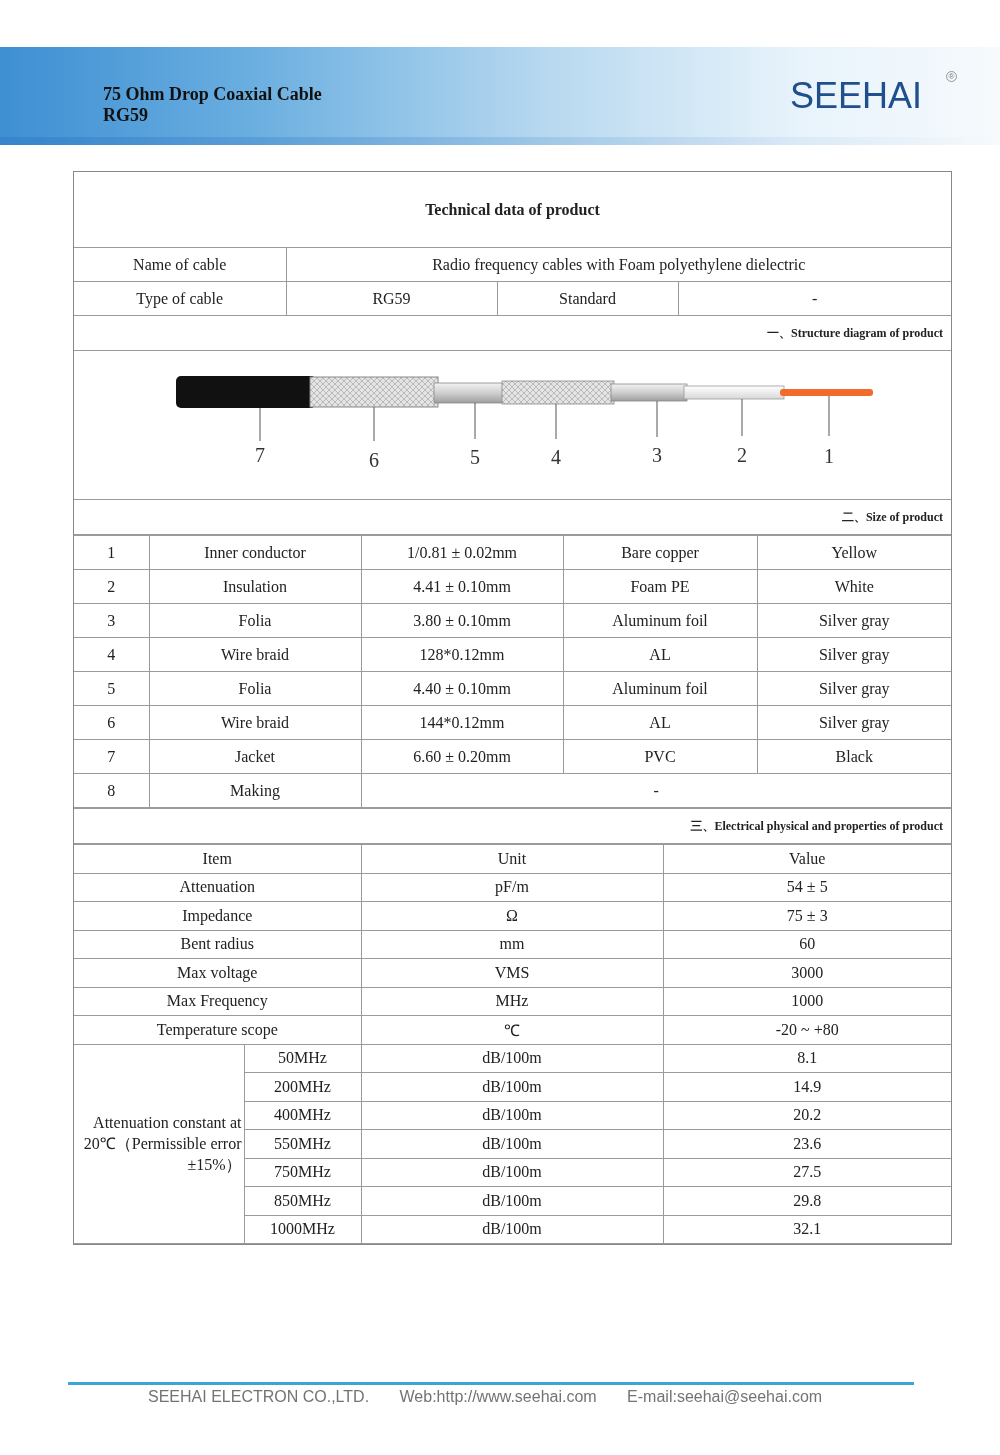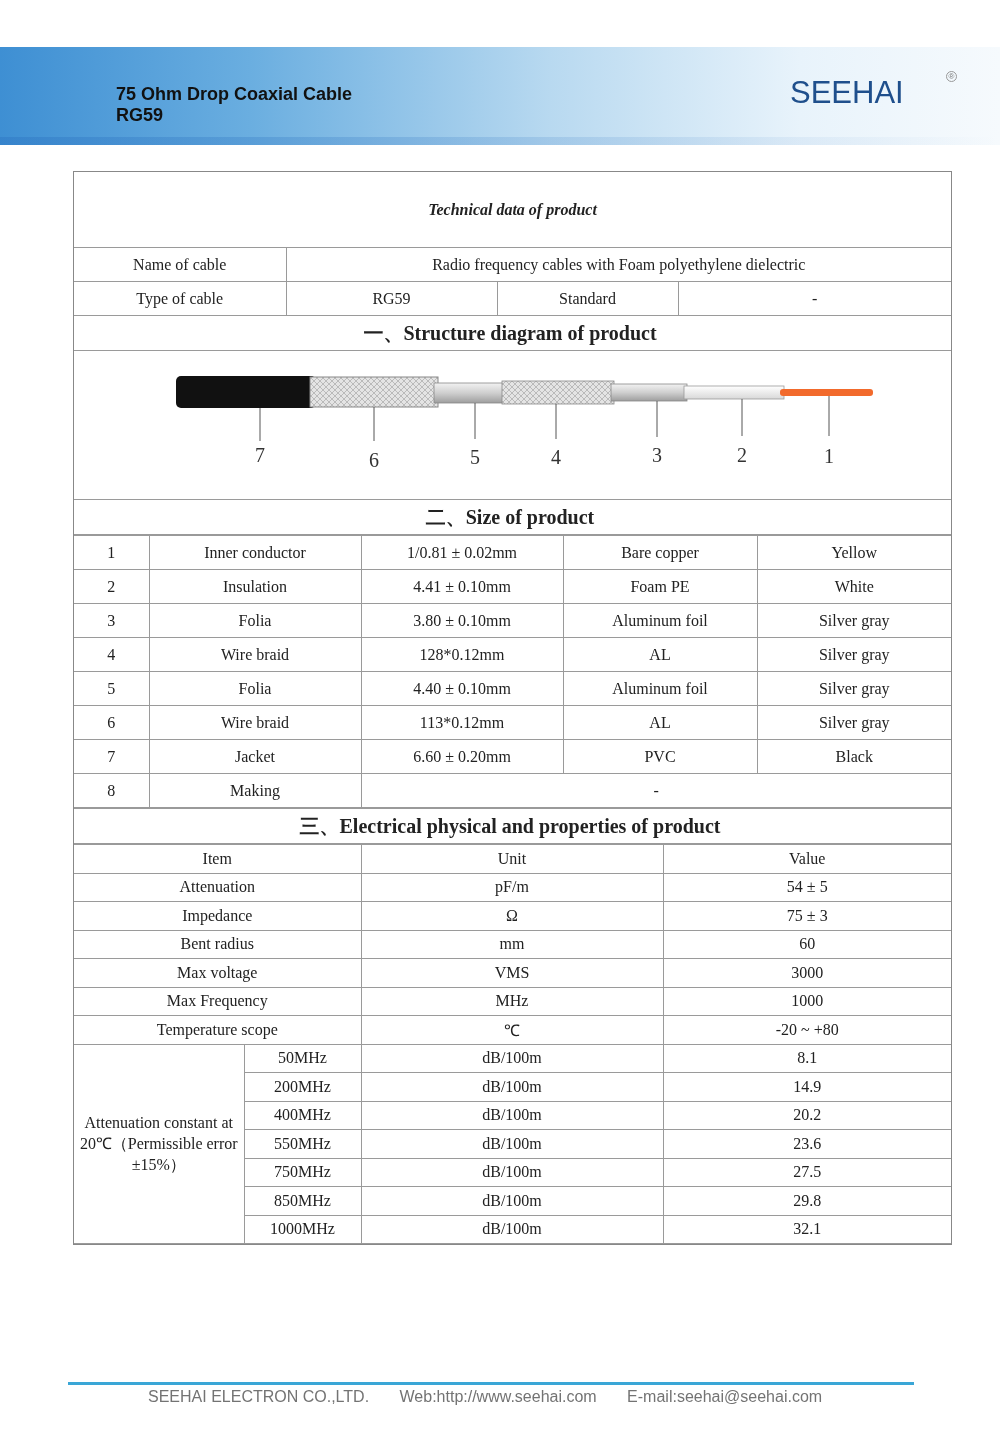--- a/index.html
+++ b/index.html
@@ -1,32 +1,32 @@
 <!DOCTYPE html>
 <html><head>
 <meta charset="utf-8">
 <style>
   html, body { margin:0; padding:0; background:#ffffff; }
   body { width:1000px; height:1455px; position:relative; overflow:hidden; font-family:"Liberation Serif", serif; color:#222; }
   .banner { position:absolute; left:0; top:47px; width:1000px; height:98px;
     background: linear-gradient(90deg, #3e8fd3 0%, #6aaee0 25%, #b8d9f0 55%, #e8f3fb 80%, #f6fafd 100%); }
   .banner::after { content:""; position:absolute; left:0; right:0; bottom:0; height:8px;
     background: linear-gradient(90deg, rgba(40,110,190,0.35), rgba(255,255,255,0)); }
-  .banner-title { position:absolute; left:116px; top:37px; font-family:Liberation Sans, sans-serif; font-weight:bold; font-size:18px; line-height:21px; color:#111; }
-  .logo { position:absolute; left:790px; top:28px; font-family:"Liberation Sans", sans-serif; font-size:31px; color:#1f4f8c; letter-spacing:0px; }
+  .banner-title { position:absolute; left:103px; top:37px; font-family:Liberation Serif, serif; font-weight:bold; font-size:18px; line-height:21px; color:#111; }
+  .logo { position:absolute; left:790px; top:28px; font-family:"Liberation Sans", sans-serif; font-size:36px; color:#1f4f8c; letter-spacing:0px; }
   .logo-reg { position:absolute; left:946px; top:24px; font-size:8px; color:#777; font-family:"Liberation Sans", sans-serif; border:1px solid #999; border-radius:50%; width:9px; height:9px; line-height:9px; text-align:center; }
   .sheet { position:absolute; left:73px; top:171px; width:877px; border:1px solid #888; }
   table { border-collapse:collapse; width:100%; table-layout:fixed; }
   td { border:1px solid #9a9a9a; font-size:16px; height:33px; padding:0 8px; text-align:center; white-space:nowrap; overflow:hidden; }
   .left { text-align:center; }
-  .title-row td { height:75px; font-weight:bold; font-size:16px; border-top:none;font-style:italic; }
-  .section td { text-align:center; font-weight:bold; font-size:20px; height:34px; padding-left:3px; }
+  .title-row td { height:75px; font-weight:bold; font-size:16px; border-top:none; }
+  .section td { text-align:right; font-weight:bold; font-size:12px; height:34px; padding-left:3px; }
   .diagram td { height:144px; padding:0; }
   .elec td { height:27.5px; font-size:16px; }
-  .atten-label { text-align:center; white-space:normal; line-height:21px; padding:0 2px; font-size:16px; vertical-align:middle; }
+  .atten-label { text-align:right; white-space:normal; line-height:21px; padding:0 2px; font-size:16px; vertical-align:middle; }
   .footer-line { position:absolute; left:68px; top:1382px; width:846px; height:3px; background:#3aa6d6; }
   .footer { position:absolute; left:148px; top:1388px; font-family:"Liberation Sans", sans-serif; font-size:16px; color:#737373; }
   .footer span { margin-right:26px; }
   table tr td:first-child { border-left:none; }
   table tr td:last-child { border-right:none; }
 </style>
 </head>
 <body>
 
 <div class="banner">
@@ -163,21 +163,21 @@
     <tr>
       <td>5</td>
       <td class="left">Folia</td>
       <td>4.40 ± 0.10mm</td>
       <td>Aluminum foil</td>
       <td>Silver gray</td>
     </tr>
     <tr>
       <td>6</td>
       <td class="left">Wire braid</td>
-      <td>113*0.12mm</td>
+      <td>144*0.12mm</td>
       <td>AL</td>
       <td>Silver gray</td>
     </tr>
     <tr>
       <td>7</td>
       <td class="left">Jacket</td>
       <td>6.60 ± 0.20mm</td>
       <td>PVC</td>
       <td>Black</td>
     </tr>

